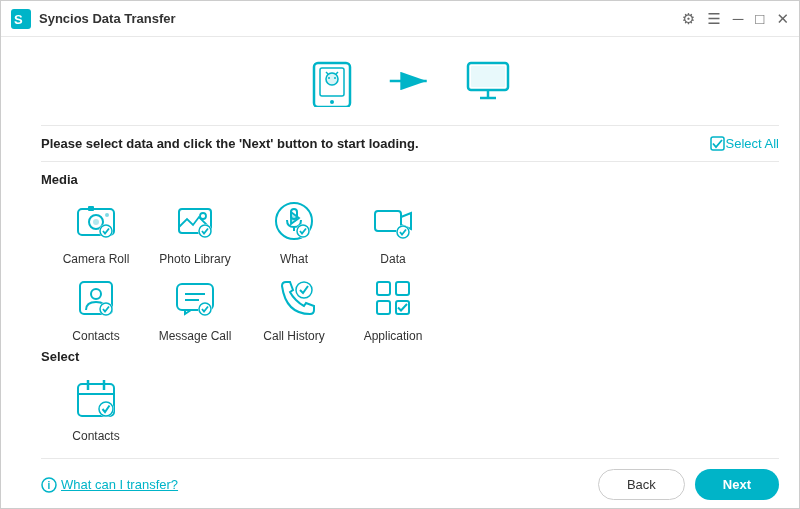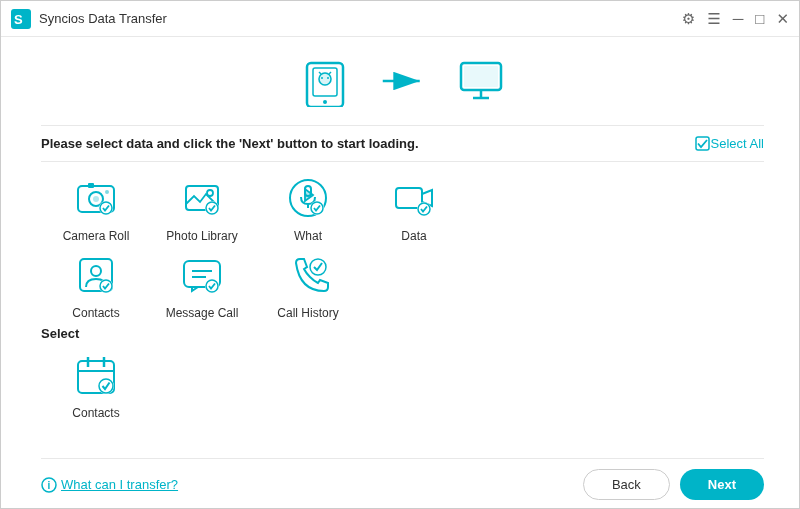--- a/index.html
+++ b/index.html
@@ -26,34 +26,35 @@
       align-items: center;
       gap: 8px;
     }
     .title-bar-logo {
       width: 20px;
       height: 20px;
     }
     .title-bar-title {
       font-size: 13px;
       color: #333;
+      font-weight: bold;
     }
     .title-bar-controls {
       display: flex;
       align-items: center;
       gap: 12px;
     }
     .title-bar-icon {
       color: #666;
       font-size: 15px;
       cursor: pointer;
     }
     
     .main {
-      padding: 0 35px 0 40px;
+      padding: 0 20px 0 40px;
       height: calc(509px - 36px);
       display: flex;
       flex-direction: column;
     }
     
     .transfer-visual {
       display: flex;
       align-items: center;
       justify-content: center;
       gap: 30px;
@@ -95,21 +96,21 @@
       margin-bottom: 6px;
     }
     .category-title {
       font-size: 13px;
       font-weight: 700;
       color: #222;
       margin-bottom: 8px;
     }
     .items-row {
       display: flex;
-      gap: 16px;
+      gap: 9px;
       margin-bottom: 6px;
       padding-left: 10px;
     }
     .item-card {
       display: flex;
       flex-direction: column;
       align-items: center;
       cursor: pointer;
       width: 90px;
     }
@@ -236,20 +237,21 @@
         <rect x="1" y="1" width="13" height="13" rx="2" fill="none" stroke="#00b4c8" stroke-width="1.5"></rect>
         <polyline points="3,7.5 6,11 12,4" fill="none" stroke="#00b4c8" stroke-width="1.8"></polyline>
       </svg>
       <span>Select All</span>
     </label>
   </div>
 
   <div>
 
     <div class="category-section">
+      <div class="category-title">Media</div>
       <div class="items-row">
 
         <div class="item-card">
           <div class="item-icon-wrap">
             <svg width="44" height="44" viewBox="0 0 44 44">
               <rect x="4" y="10" width="36" height="26" rx="4" fill="none" stroke="#00b4c8" stroke-width="2"></rect>
               <circle cx="22" cy="23" r="7" fill="none" stroke="#00b4c8" stroke-width="2"></circle>
               <circle cx="22" cy="23" r="3" fill="#00b4c8" opacity="0.3"></circle>
               <rect x="14" y="7" width="6" height="5" rx="1" fill="#00b4c8"></rect>
               <circle cx="33" cy="16" r="2" fill="#00b4c8" opacity="0.5"></circle>
@@ -352,20 +354,33 @@
               <path d="M10 10 Q10 6 14 6 L18 6 L21 14 L18 16 Q20 20 24 24 Q28 28 32 30 L34 27 L42 30 L42 34 Q42 38 38 38 Q14 38 10 10 Z" fill="none" stroke="#00b4c8" stroke-width="2"></path>
 
               <circle cx="32" cy="14" r="9" fill="white"></circle>
               <circle cx="32" cy="14" r="8" fill="none" stroke="#00b4c8" stroke-width="1.5"></circle>
               <polyline points="28,14 31,17 36,10" fill="none" stroke="#00b4c8" stroke-width="2"></polyline>
             </svg>
           </div>
           <span class="item-label">Call History</span>
         </div>
 
+        <div class="item-card">
+          <div class="item-icon-wrap">
+            <svg width="44" height="44" viewBox="0 0 44 44">
+              <rect x="6" y="6" width="13" height="13" rx="2" fill="none" stroke="#00b4c8" stroke-width="2"></rect>
+              <rect x="25" y="6" width="13" height="13" rx="2" fill="none" stroke="#00b4c8" stroke-width="2"></rect>
+              <rect x="6" y="25" width="13" height="13" rx="2" fill="none" stroke="#00b4c8" stroke-width="2"></rect>
+
+              <rect x="25" y="25" width="13" height="13" rx="2" fill="none" stroke="#00b4c8" stroke-width="2"></rect>
+              <polyline points="27,31.5 30,34.5 36,28" fill="none" stroke="#00b4c8" stroke-width="2"></polyline>
+            </svg>
+          </div>
+          <span class="item-label">Application</span>
+        </div>
       </div>
     </div>
 
     <div class="category-section">
       <div class="category-title">Select</div>
       <div class="items-row">
 
         <div class="item-card">
           <div class="item-icon-wrap">
             <svg width="44" height="44" viewBox="0 0 44 44">

